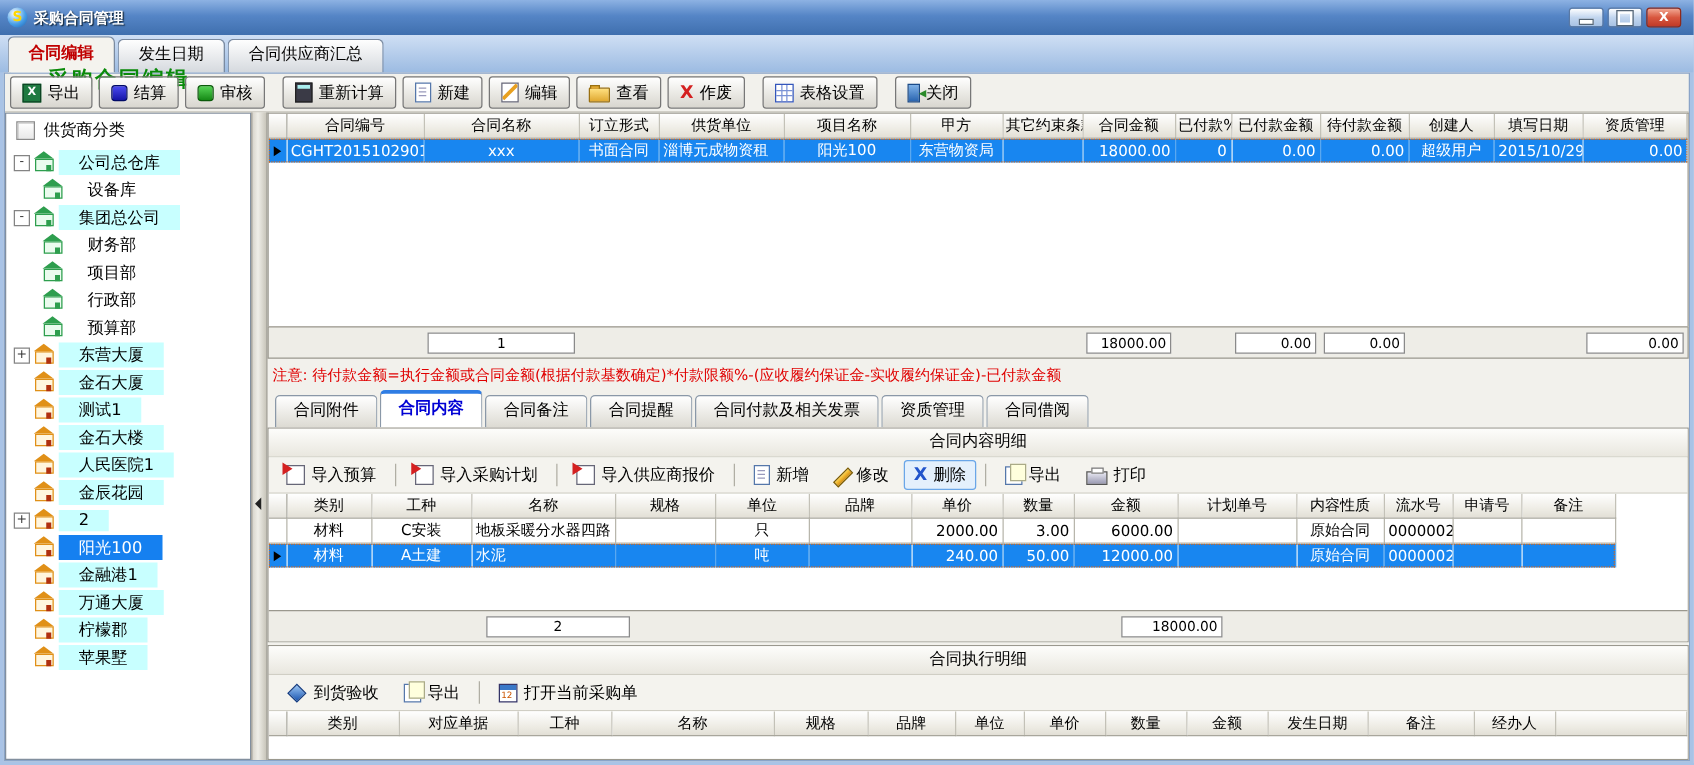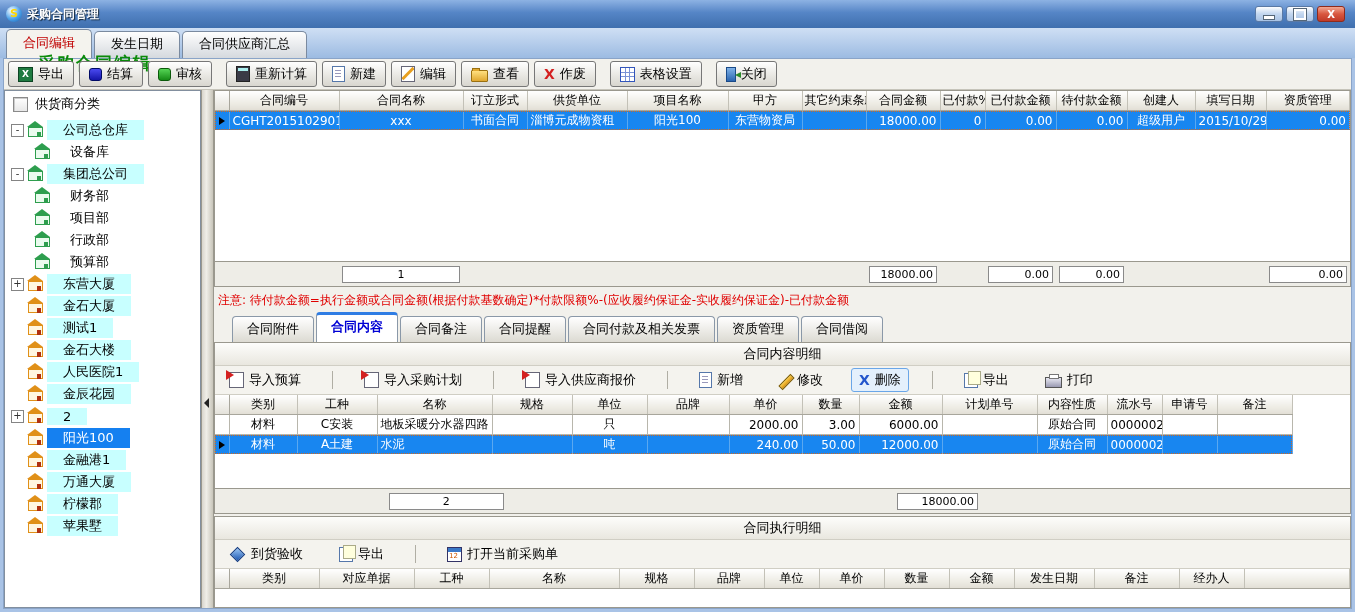--- a/index.html
+++ b/index.html
@@ -13,21 +13,21 @@
   .win-btns{margin-left:auto;display:flex;gap:3px;padding-right:4px}
   .wbtn{width:28px;height:16px;border-radius:3px;border:1px solid #5a79a4;box-sizing:border-box;
         background:linear-gradient(#fdfeff,#c2d6ef 50%,#a8c2e4);display:flex;align-items:center;justify-content:center}
   .wbtn.close{background:linear-gradient(#f2a893,#d8573f 50%,#c03a28);border-color:#8e2a1c;color:#fff;font-weight:bold;font-size:10px}
   .glyph-min{width:10px;height:3px;background:#fff;border:1px solid #567;margin-top:6px}
   .glyph-res{width:8px;height:7px;border:2px solid #fff;outline:1px solid #567}
   
   .tabstrip{height:30px;background:linear-gradient(#cfdff4,#9cbbe2);display:flex;align-items:flex-end;padding-left:6px}
   .mtab{height:26px;line-height:24px;padding:0 16px;margin-right:2px;border:1px solid #7a8aa0;border-bottom:none;
         border-radius:5px 5px 0 0;background:linear-gradient(#fefefe,#d5d9de);font-size:13px;cursor:default}
-  .mtab.active{background:#f4f3ee;color:#c00000;font-weight:normal;height:28px;line-height:26px}
+  .mtab.active{background:#f4f3ee;color:#c00000;font-weight:bold;height:28px;line-height:26px}
   
   .frame{height:554px;background:#a9c3e6;padding:0 3px 3px;box-sizing:border-box}
   .frame-inner{background:#f2f1ec;height:100%;display:flex;flex-direction:column;border:1px solid #8aa4c8;box-sizing:border-box}
   
   .toolbar{height:30px;display:flex;align-items:center;gap:5px;padding:0 4px;border-bottom:1px solid #c6c4ba;position:relative}
   .bg-heading{position:absolute;left:34px;top:-7px;color:#0a8a0a;font-weight:bold;font-size:17px;letter-spacing:2px;z-index:0}
   .tbtn{position:relative;z-index:1;height:24px;display:flex;align-items:center;gap:5px;padding:0 9px;border:1px solid #777;
         border-radius:3px;background:linear-gradient(#ffffff,#e9e8e3 55%,#d8d6cf);font-size:13px;cursor:default;white-space:nowrap}
   .gap-l{margin-left:9px}
   
@@ -102,27 +102,27 @@
   tr.sel .tri{border-left-color:#000}
   .grid1-wrap{height:170px;background:#fff;border:1px solid #9a988e;border-bottom:none;overflow:hidden}
   .g1{width:100%}
   .summary{height:24px;background:#eeede7;border:1px solid #9a988e;display:flex;align-items:center}
   .summary table{width:100%}
   .summary td{height:22px;border:none;background:transparent}
   .sumbox{height:15px;line-height:15px;background:#fff;border:1px solid #8a8a8a;padding:0 3px;font-size:11px;text-align:right}
   .sumbox.c{text-align:center}
   .notice{height:26px;line-height:26px;color:#e00000;font-size:12px;padding-left:4px;white-space:nowrap;overflow:hidden}
   
-  .tabs2{height:29px;display:flex;align-items:flex-end;padding-left:18px}
+  .tabs2{height:29px;display:flex;align-items:flex-end;padding-left:6px}
   .dtab{height:25px;line-height:23px;padding:0 14px;margin-right:2px;border:1px solid #8a98a8;border-bottom:none;border-radius:4px 4px 0 0;
         background:linear-gradient(#ffffff,#dcdad2);font-size:13px}
   .dtab.active{background:#fff;color:#0000d4;font-weight:bold;border-top:3px solid #2f7de4;height:27px}
   .panel{border:1px solid #9a988e;background:#fff;display:flex;flex-direction:column}
   .sec-title{height:22px;line-height:22px;text-align:center;font-weight:normal;font-size:13px;background:linear-gradient(#fdfdfb,#e9e7df);border-bottom:1px solid #d0cec4}
-  .sec-toolbar{height:28px;display:flex;align-items:center;gap:20px;padding:0 6px;background:#f4f3ee;border-bottom:1px solid #d0cec4}
+  .sec-toolbar{height:28px;display:flex;align-items:center;gap:4px;padding:0 6px;background:#f4f3ee;border-bottom:1px solid #d0cec4}
   .sbtn{height:22px;display:flex;align-items:center;gap:5px;padding:0 7px;font-size:13px;border:1px solid transparent;white-space:nowrap}
   .sbtn.focused{border:1px solid #6aa6e8;border-radius:3px;background:#e4f0fc}
   .vsep{width:1px;height:18px;background:#b0aea4;margin:0 3px}
   .gridarea{flex:1;background:#fff;overflow:hidden}
   .g2{width:1077px}
   .g3{width:100%}
   .gap2{height:2px;background:#f2f1ec}
 </style>
 </head>
 <body>

